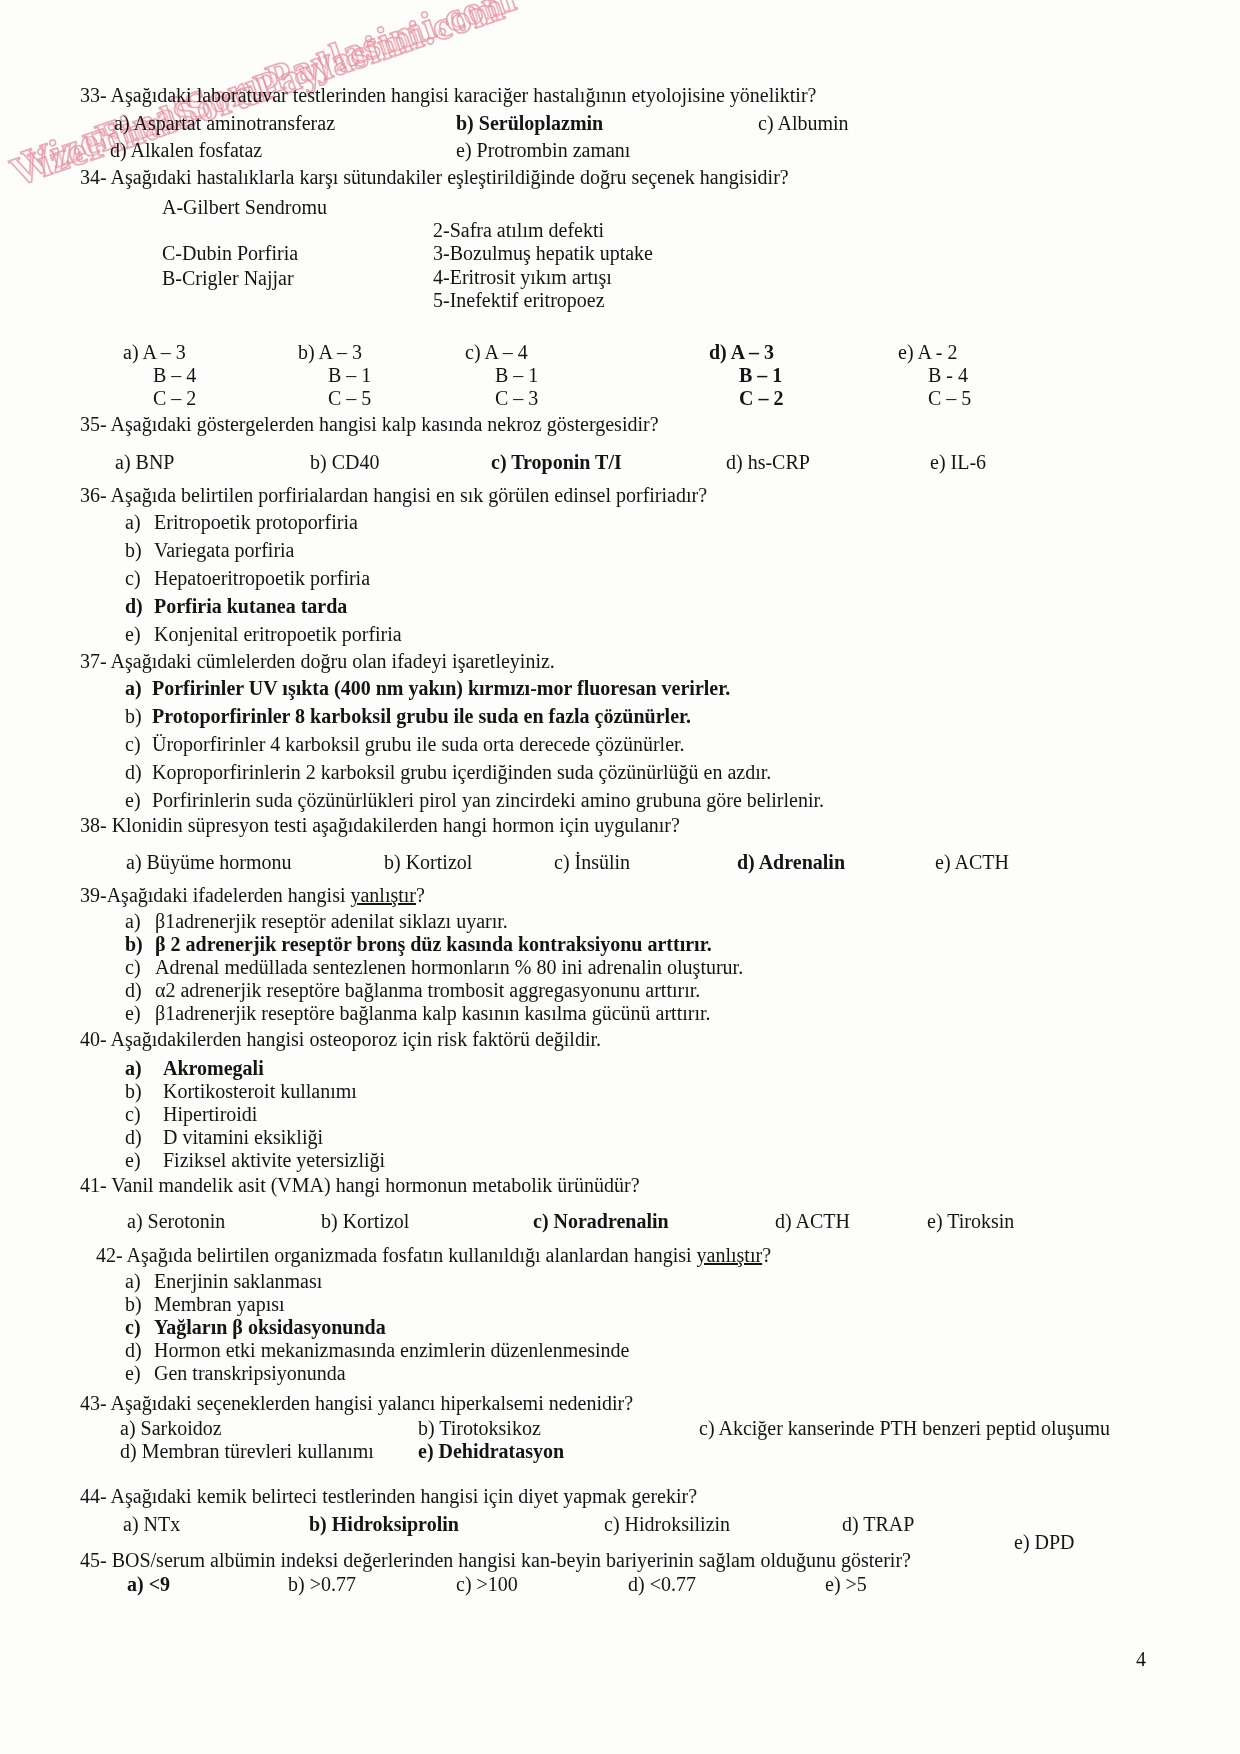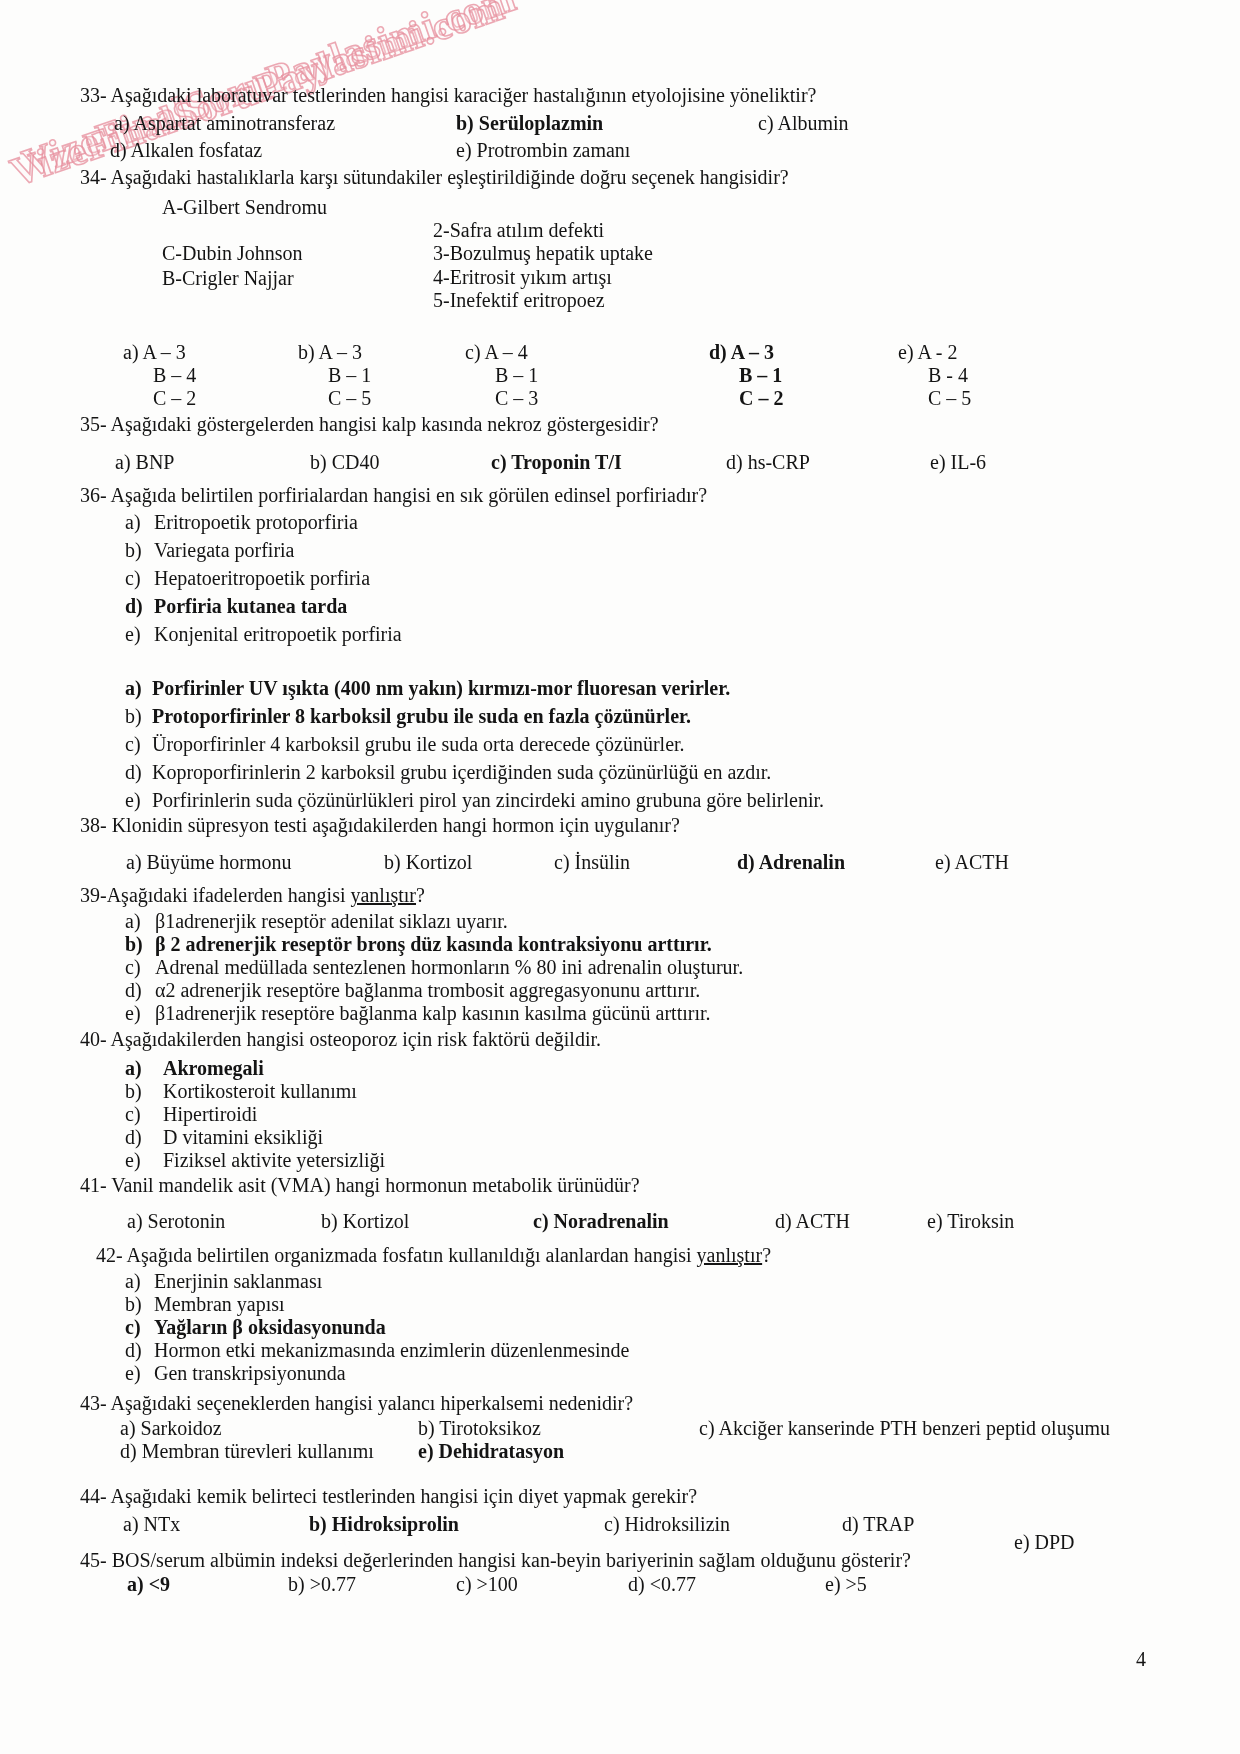--- a/index.html
+++ b/index.html
@@ -43,21 +43,21 @@
   <div class="ln" style="left:80px;top:84px;">33- Aşağıdaki laboratuvar testlerinden hangisi karaciğer hastalığının etyolojisine yöneliktir?</div>
   <div class="ln" style="left:114px;top:112px;">a) Aspartat aminotransferaz</div>
   <div class="ln b" style="left:456px;top:112px;">b) Serüloplazmin</div>
   <div class="ln" style="left:758px;top:112px;">c) Albumin</div>
   <div class="ln" style="left:110px;top:139px;">d) Alkalen fosfataz</div>
   <div class="ln" style="left:456px;top:139px;">e) Protrombin zamanı</div>
 
   <div class="ln" style="left:80px;top:166px;">34- Aşağıdaki hastalıklarla karşı sütundakiler eşleştirildiğinde doğru seçenek hangisidir?</div>
   <div class="ln" style="left:162px;top:196px;">A-Gilbert Sendromu</div>
   <div class="ln" style="left:162px;top:219px;margin-top:48px;">B-Crigler Najjar</div>
-  <div class="ln" style="left:162px;top:242px;">C-Dubin Johnson</div>
+  <div class="ln" style="left:162px;top:242px;">C-Dubin Porfiria</div>
   <div class="ln" style="left:433px;top:219px;">2-Safra atılım defekti</div>
   <div class="ln" style="left:433px;top:242px;">3-Bozulmuş hepatik uptake</div>
   <div class="ln" style="left:433px;top:266px;">4-Eritrosit yıkım artışı</div>
   <div class="ln" style="left:433px;top:289px;">5-Inefektif eritropoez</div>
 
   <div class="col3" style="left:123px;top:341px;">
     <div>a) A – 3</div>
     <div class="sub">B – 4</div>
     <div class="sub">C – 2</div>
   </div>
@@ -89,20 +89,21 @@
   <div class="ln" style="left:726px;top:451px;">d) hs-CRP</div>
   <div class="ln" style="left:930px;top:451px;">e) IL-6</div>
 
   <div class="ln" style="left:80px;top:484px;">36- Aşağıda belirtilen porfirialardan hangisi en sık görülen edinsel porfiriadır?</div>
   <div class="ln" style="left:125px;top:511px;"><span>a)</span><span style="position:absolute;left:29px;">Eritropoetik protoporfiria</span></div>
   <div class="ln" style="left:125px;top:539px;"><span>b)</span><span style="position:absolute;left:29px;">Variegata porfiria</span></div>
   <div class="ln" style="left:125px;top:567px;"><span>c)</span><span style="position:absolute;left:29px;">Hepatoeritropoetik porfiria</span></div>
   <div class="ln b" style="left:125px;top:595px;"><span>d)</span><span style="position:absolute;left:29px;">Porfiria kutanea tarda</span></div>
   <div class="ln" style="left:125px;top:623px;"><span>e)</span><span style="position:absolute;left:29px;">Konjenital eritropoetik porfiria</span></div>
 
+  <div class="ln" style="left:80px;top:650px;">37- Aşağıdaki cümlelerden doğru olan ifadeyi işaretleyiniz.</div>
   <div class="ln b" style="left:125px;top:677px;"><span>a)</span><span style="position:absolute;left:27px;">Porfirinler UV ışıkta (400 nm yakın) kırmızı-mor fluoresan verirler.</span></div>
   <div class="ln" style="left:125px;top:705px;"><span>b)</span><span style="position:absolute;left:27px;font-weight:bold;">Protoporfirinler 8 karboksil grubu ile suda en fazla çözünürler.</span></div>
   <div class="ln" style="left:125px;top:733px;"><span>c)</span><span style="position:absolute;left:27px;">Üroporfirinler 4 karboksil grubu ile suda orta derecede çözünürler.</span></div>
   <div class="ln" style="left:125px;top:761px;"><span>d)</span><span style="position:absolute;left:27px;">Koproporfirinlerin 2 karboksil grubu içerdiğinden suda çözünürlüğü en azdır.</span></div>
   <div class="ln" style="left:125px;top:789px;"><span>e)</span><span style="position:absolute;left:27px;">Porfirinlerin suda çözünürlükleri pirol yan zincirdeki amino grubuna göre belirlenir.</span></div>
 
   <div class="ln" style="left:80px;top:814px;">38- Klonidin süpresyon testi aşağıdakilerden hangi hormon için uygulanır?</div>
   <div class="ln" style="left:126px;top:851px;">a) Büyüme hormonu</div>
   <div class="ln" style="left:384px;top:851px;">b) Kortizol</div>
   <div class="ln" style="left:554px;top:851px;">c) İnsülin</div>

